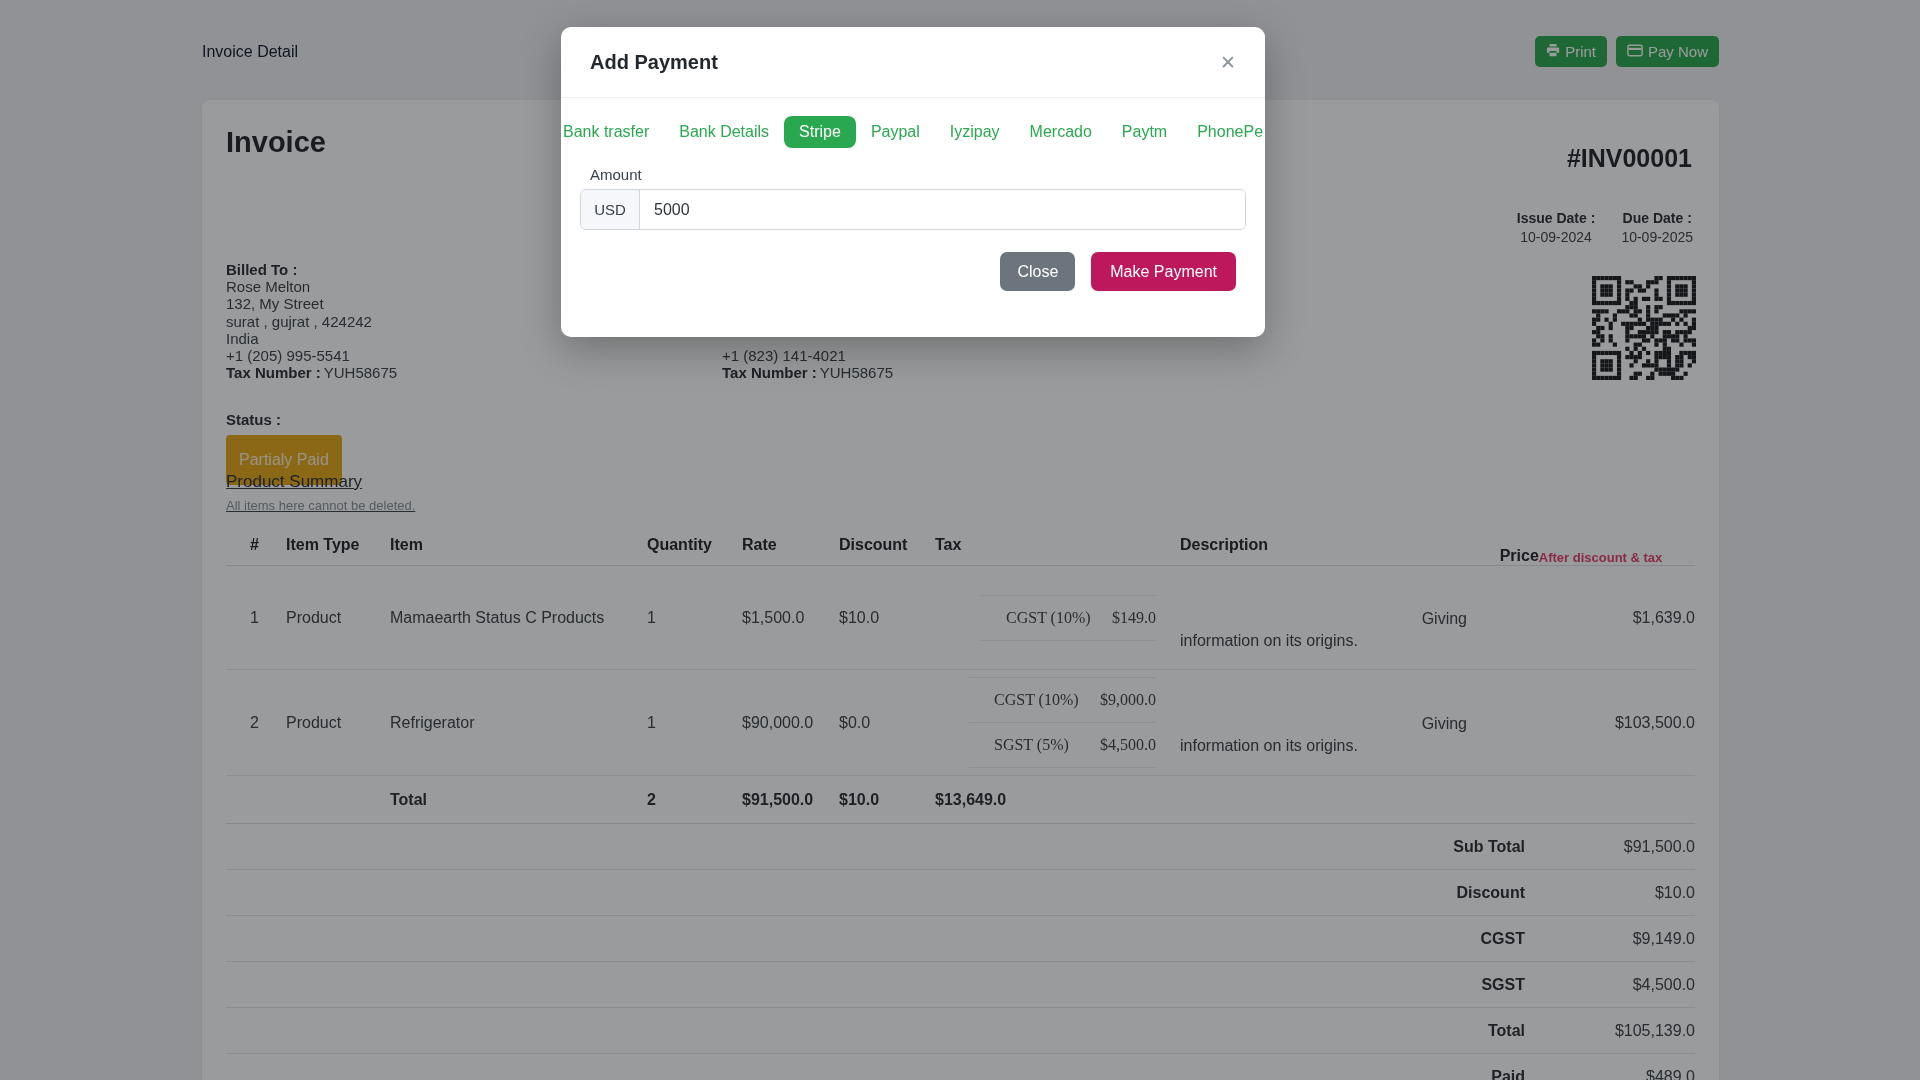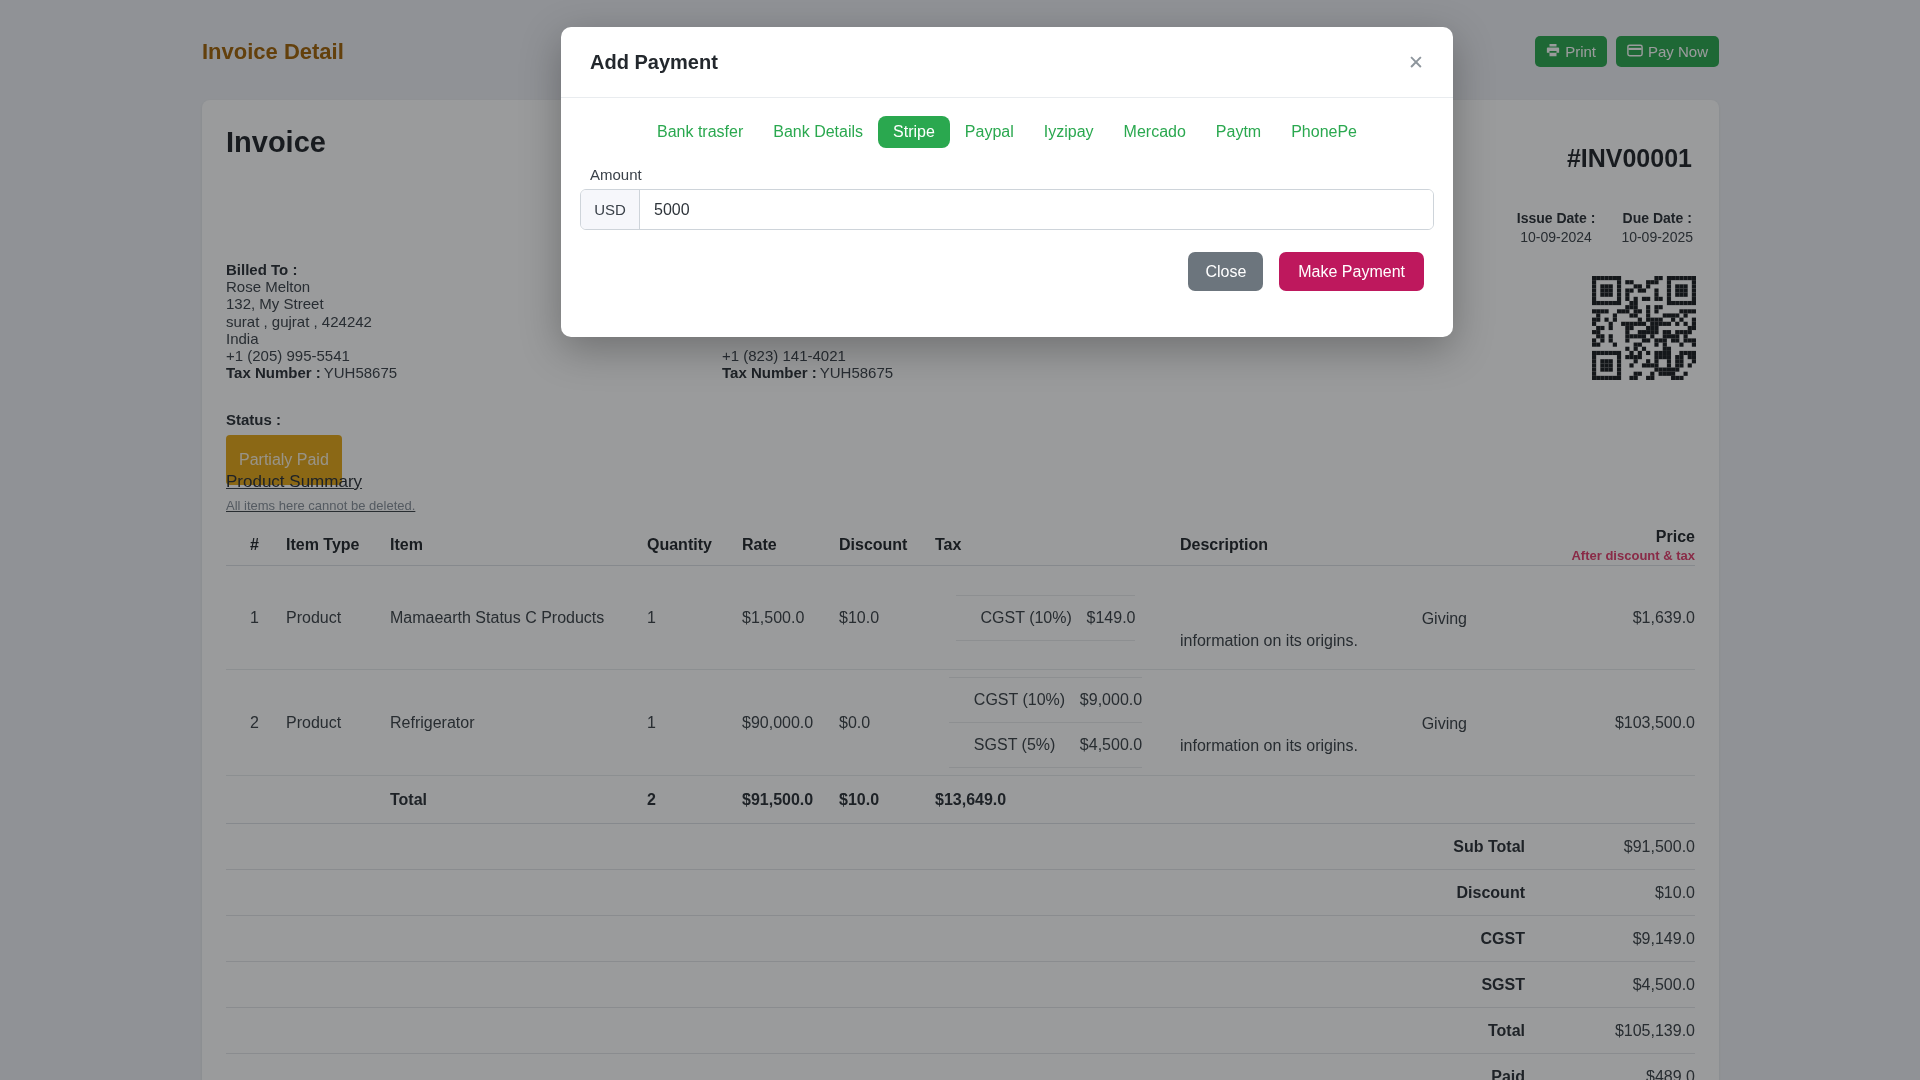--- a/index.html
+++ b/index.html
@@ -1,21 +1,21 @@
 <!DOCTYPE html>
 <html><head>
 <meta charset="utf-8">
 <style>
   * { margin:0; padding:0; box-sizing:border-box; }
   html,body { width:1920px; height:1080px; overflow:hidden; }
   body { font-family:"Liberation Sans", sans-serif; background:#eef0f4; color:#3b4248; }
 
   
   .topbar { position:absolute; left:202px; right:201px; top:36px; display:flex; justify-content:space-between; align-items:center; }
-  .page-title { font-size:22px; font-weight:700; color:#a16207; }
+  .page-title { font-size:16px; font-weight:400; color:#0f172a; }
   .topbar-actions { display:flex; gap:9px; }
   .tb-btn { display:flex; align-items:center; gap:5px; height:31px; padding:0 11px; background:#2aa84f; color:#fff; border:none; border-radius:5px; font-size:15px; font-family:inherit; cursor:pointer; }
 
   
   .card { position:absolute; left:202px; top:100px; width:1517px; height:1020px; background:#fff; border-radius:8px; box-shadow:0 1px 3px rgba(30,40,50,.08); }
   .info { position:relative; height:425px; }
   .inv-heading { position:absolute; left:24px; top:26px; font-size:29px; font-weight:700; color:#1f2429; }
   .inv-number { position:absolute; right:27px; top:44px; font-size:25px; font-weight:700; color:#1f2429; }
   .addr { position:absolute; font-size:15px; line-height:17.2px; color:#3c434a; }
   .billed { left:24px; top:161px; }
@@ -32,42 +32,42 @@
   .psummary .t { font-size:17px; color:#2a3036; }
   .psummary .n { font-size:13px; color:#87909a; margin-top:6px; }
 
   
   .tablewrap { margin:0 24px; }
   .trow { display:grid; grid-template-columns:36px 104px 257px 95px 97px 96px 245px 287px 1fr; padding-left:24px; align-items:stretch; }
   .c { display:flex; align-items:center; font-size:16px; color:#3b4248; }
   .hrow { height:41px; border-bottom:1px solid #dde1e5; }
   .hrow .c { font-weight:700; font-size:16px; color:#21262b; }
   .price { justify-content:flex-end; text-align:right; }
-  .price-h { flex-direction:column; justify-content:center; align-items:flex-end; }
+  .price-h { flex-direction:row; justify-content:center; align-items:flex-end; }
   .price-note { font-size:13px; font-weight:700; color:#e23e6d; margin-top:2px; }
   .body-row { border-bottom:1px solid #e7eaed; }
   .r1 { height:104px; } .r2 { height:106px; }
-  .tax-cell { flex-direction:column; justify-content:center; align-items:center; }
+  .tax-cell { flex-direction:column; justify-content:center; align-items:flex-end;font-family:Liberation Serif, serif; }
   .tax-entry { height:46px; display:flex; align-items:center; padding-left:25px; margin-right:24px; border-top:1px solid #e8eaed; border-bottom:1px solid #e8eaed; }
   .tax-entry + .tax-entry { margin-top:-1px; }
   .tname { width:106px; }
   .desc { flex-direction:column; justify-content:center; align-items:stretch; padding-top:24px; }
   .desc .d1 { text-align:right; line-height:22px; }
   .desc .d2 { text-align:left; line-height:22px; }
   .total-row { height:48px; border-bottom:1px solid #dde1e5; }
   .total-row .c { font-weight:700; color:#2a3036; }
 
   
   .srow { height:46px; margin:0 24px; display:flex; justify-content:flex-end; align-items:center; border-bottom:1px solid #e3e6e9; font-size:16px; }
   .srow .sl { font-weight:700; color:#2a3036; }
   .srow .sv { width:170px; text-align:right; color:#3b4248; }
 
   
   .overlay { position:fixed; inset:0; background:rgba(15,17,19,.42); }
-  .modal { position:fixed; left:561px; top:27px; width:892px; background:#fff; border-radius:10px; box-shadow:0 12px 40px rgba(0,0,0,.28); padding-bottom:46px; }
+  .modal { position:fixed; left:561px; top:27px; width:704px; background:#fff; border-radius:10px; box-shadow:0 12px 40px rgba(0,0,0,.28); padding-bottom:46px; }
   .modal-head { display:flex; justify-content:space-between; align-items:center; height:71px; padding:0 29px; border-bottom:1px solid #e9ecef; }
   .modal-title { font-size:20px; font-weight:600; color:#23282d; }
   .modal-close { background:none; border:none; font-size:19px; color:#8d959c; cursor:pointer; line-height:1; }
   .tabs { display:flex; justify-content:center; margin-top:18px; }
   .tab { font-size:16px; color:#2aa84f; padding:7px 15px; border-radius:8px; cursor:pointer; white-space:nowrap; }
   .tab.active { background:#2aa84f; color:#fff; }
   .amount-label { margin:18px 29px 6px; font-size:15px; font-weight:500; color:#3a4149; }
   .input-group { margin:0 19px; display:flex; height:41px; border:1px solid #ced4da; border-radius:6px; overflow:hidden; }
   .currency { width:59px; background:#f6f7fb; border-right:1px solid #ced4da; display:flex; align-items:center; justify-content:center; font-size:15px; color:#3a4149; }
   .input-group input { flex:1; border:none; outline:none; padding:0 14px; font-size:16px; color:#2f353b; font-family:inherit; }

